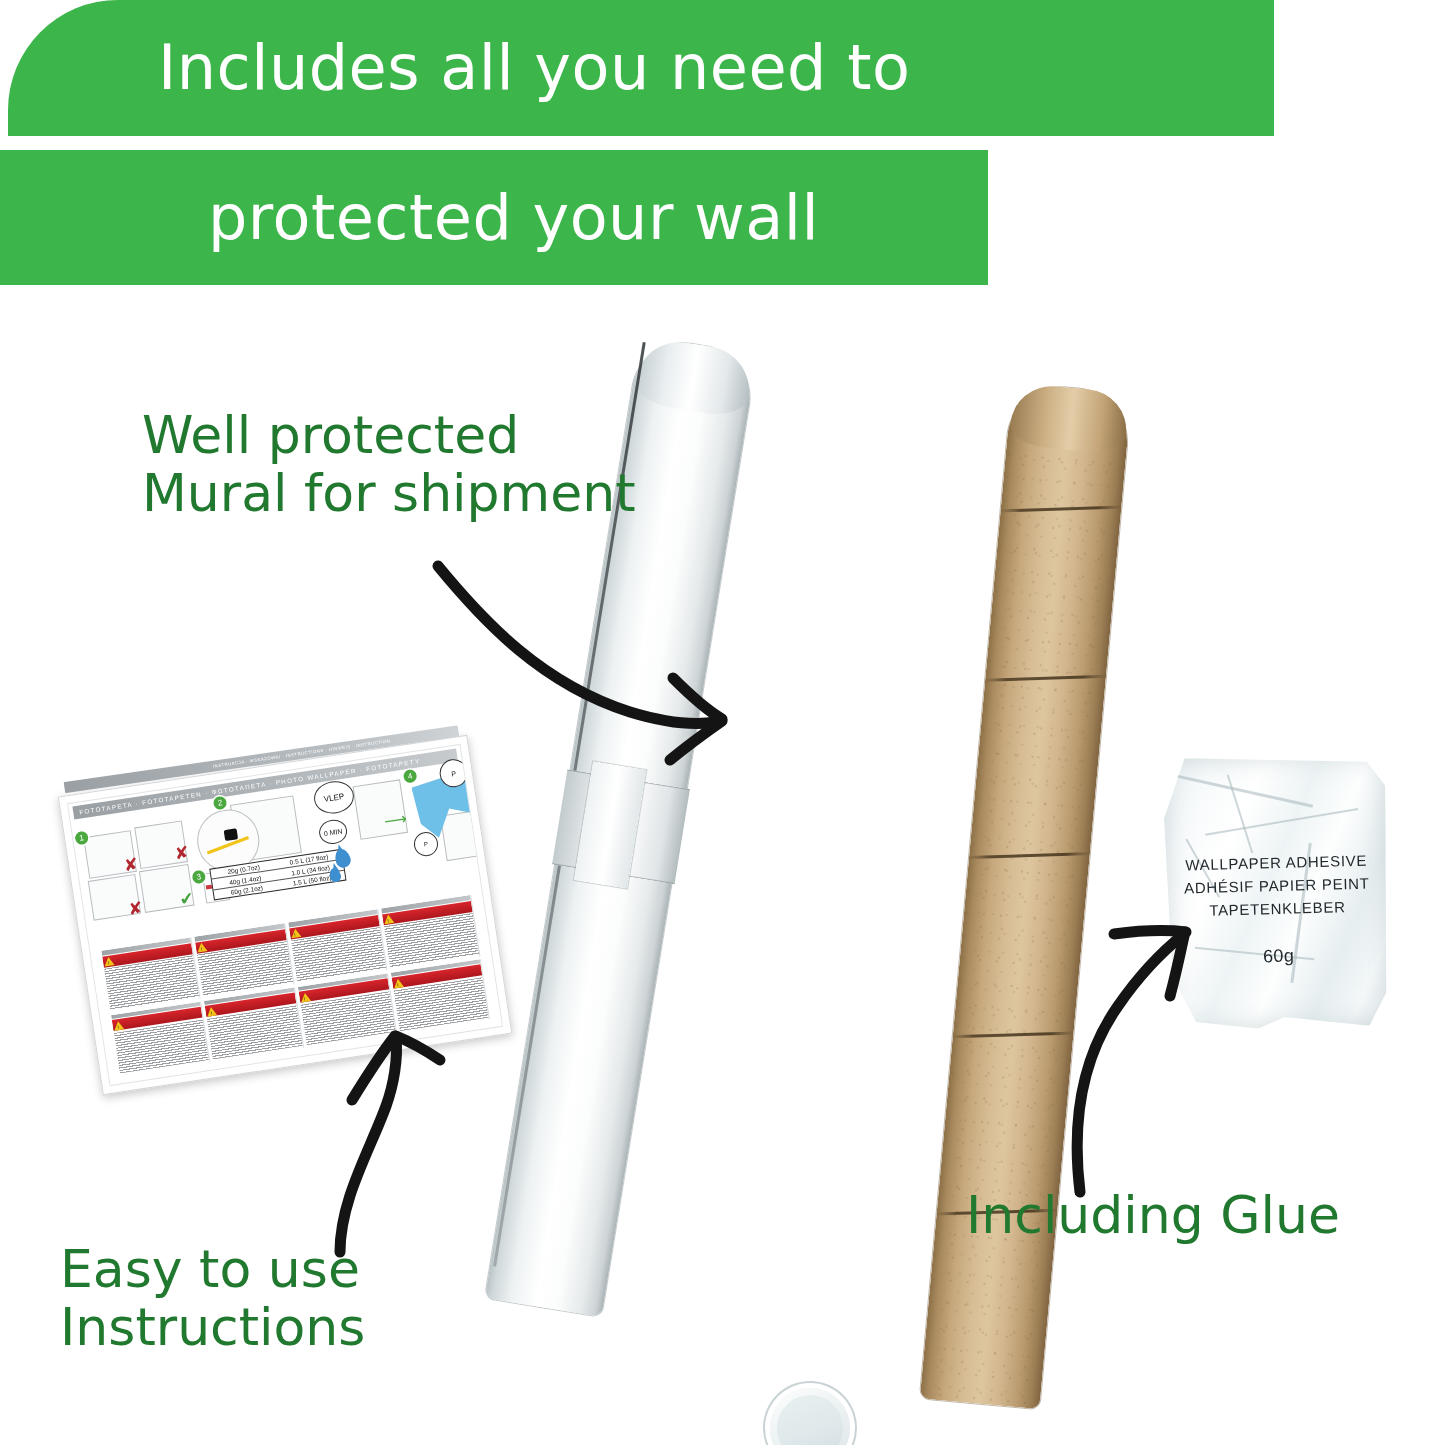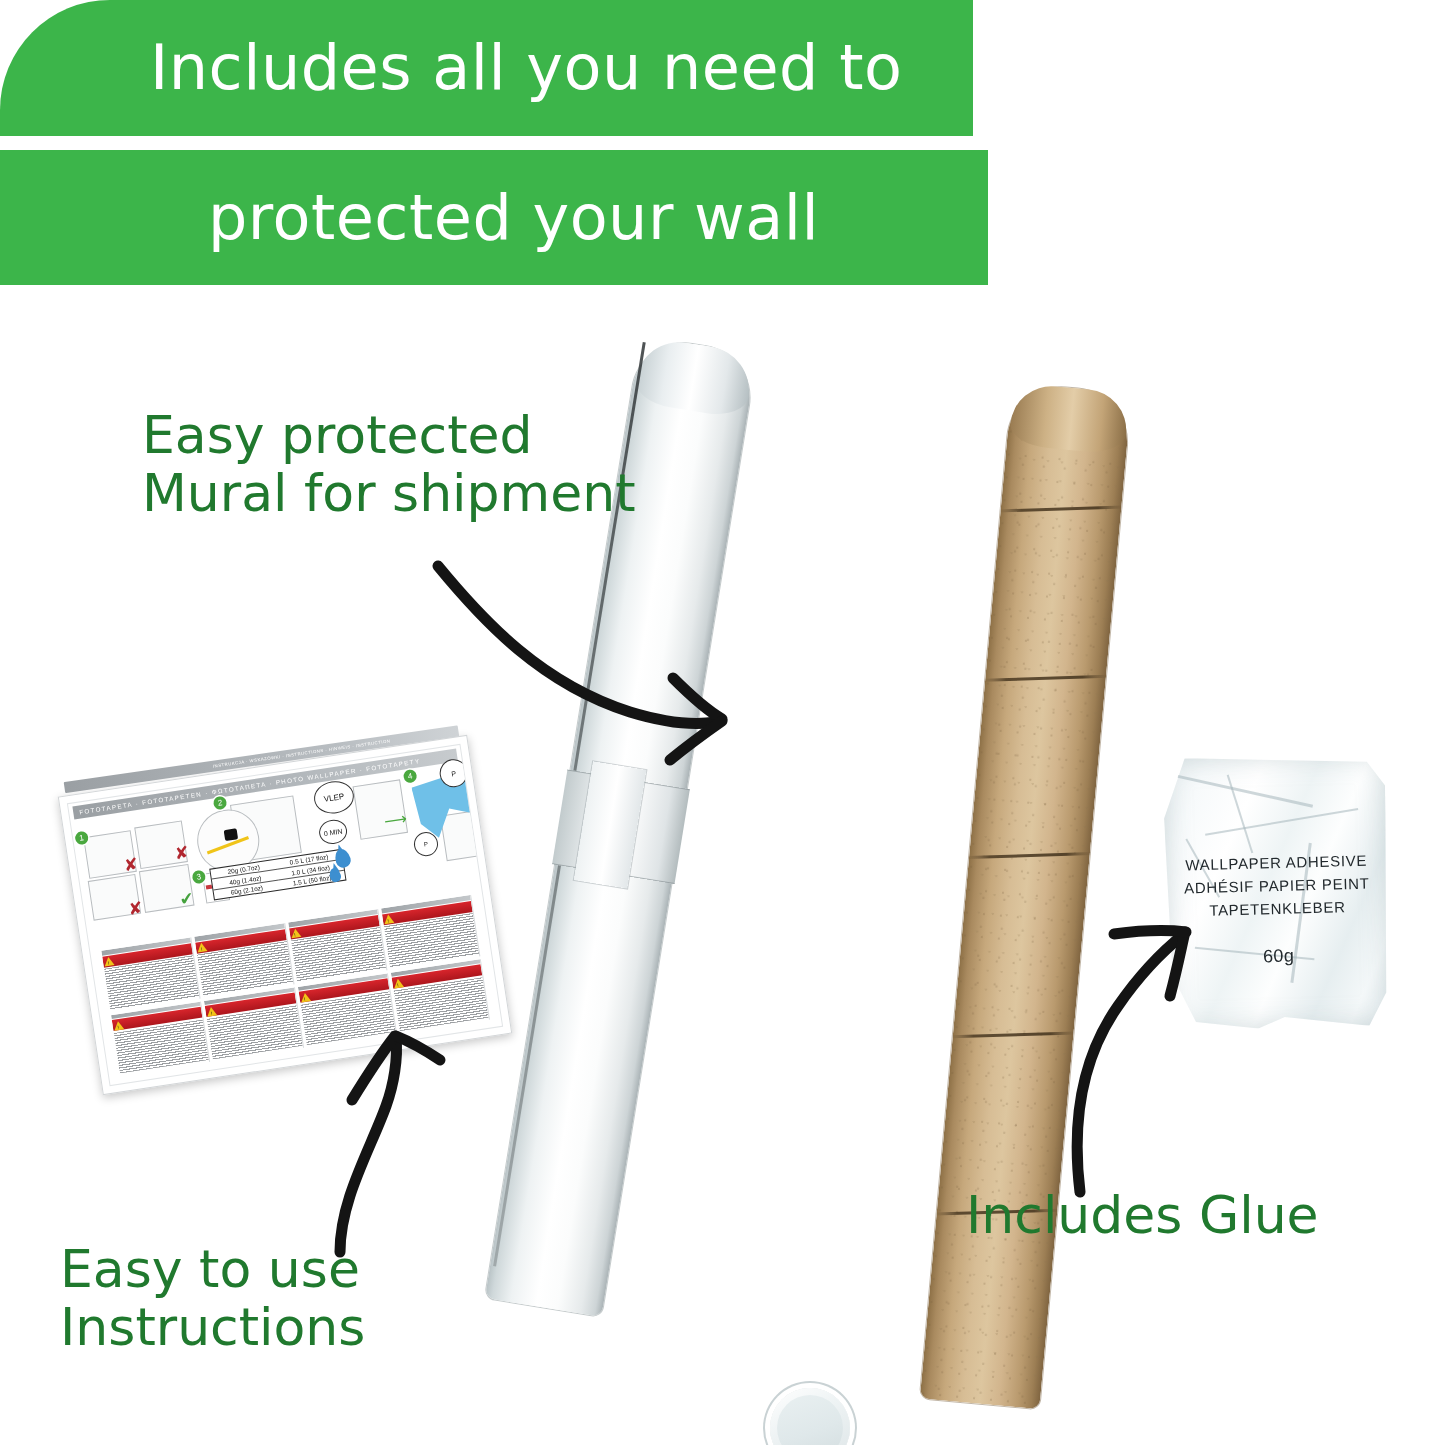--- a/index.html
+++ b/index.html
@@ -3,21 +3,21 @@
 <meta charset="utf-8">
 <style>
   html,body{margin:0;padding:0;background:#fff;}
   body{width:1445px;height:1445px;position:relative;overflow:hidden;
        font-family:"DejaVu Sans","Liberation Sans",sans-serif;}
 
   .stage{position:absolute;inset:0;background:#ffffff;}
 
   
   .banner{position:absolute;background:#3cb54a;display:flex;align-items:center;}
-  .banner-1{left:0;top:0;width:973px;height:136px;border-top-left-radius:110px;}
+  .banner-1{left:8px;top:0;width:1266px;height:136px;border-top-left-radius:110px;}
   .banner-2{left:0;top:150px;width:988px;height:135px;}
   .banner-text{color:#ffffff;font-size:62px;line-height:1;letter-spacing:.5px;
                font-family:"DejaVu Sans","Liberation Sans",sans-serif;font-weight:400;
                white-space:nowrap;}
   .banner-1 .banner-text{margin-left:150px;}
   .banner-2 .banner-text{margin-left:208px;}
 
   
   .callout{position:absolute;color:#20792e;font-size:52px;line-height:1.12;
            font-family:"DejaVu Sans","Liberation Sans",sans-serif;white-space:pre-line;}
@@ -360,19 +360,19 @@
     <path d="M30,90 C46,64 62,40 73,26" fill="none" stroke="#141414" stroke-width="11" stroke-linecap="round"></path>
     <path d="M118,50 C100,38 84,30 74,26" fill="none" stroke="#141414" stroke-width="11" stroke-linecap="round"></path>
   </svg>
 
   <svg class="arrow-svg arrow-glue" viewBox="0 0 200 300">
     <path d="M28,292 C20,226 28,160 66,106 C88,74 112,50 132,34" fill="none" stroke="#141414" stroke-width="11" stroke-linecap="round"></path>
     <path d="M118,96 C126,66 130,44 133,32" fill="none" stroke="#141414" stroke-width="11" stroke-linecap="round"></path>
     <path d="M62,34 C92,30 118,30 134,32" fill="none" stroke="#141414" stroke-width="11" stroke-linecap="round"></path>
   </svg>
 
-  <div class="callout callout-mural">Easy protected
+  <div class="callout callout-mural">Well protected
 Mural for shipment</div>
   <div class="callout callout-instructions">Easy to use
 Instructions</div>
-  <div class="callout callout-glue">Includes Glue</div>
+  <div class="callout callout-glue">Including Glue</div>
 
 </div>
 
 </body></html>

